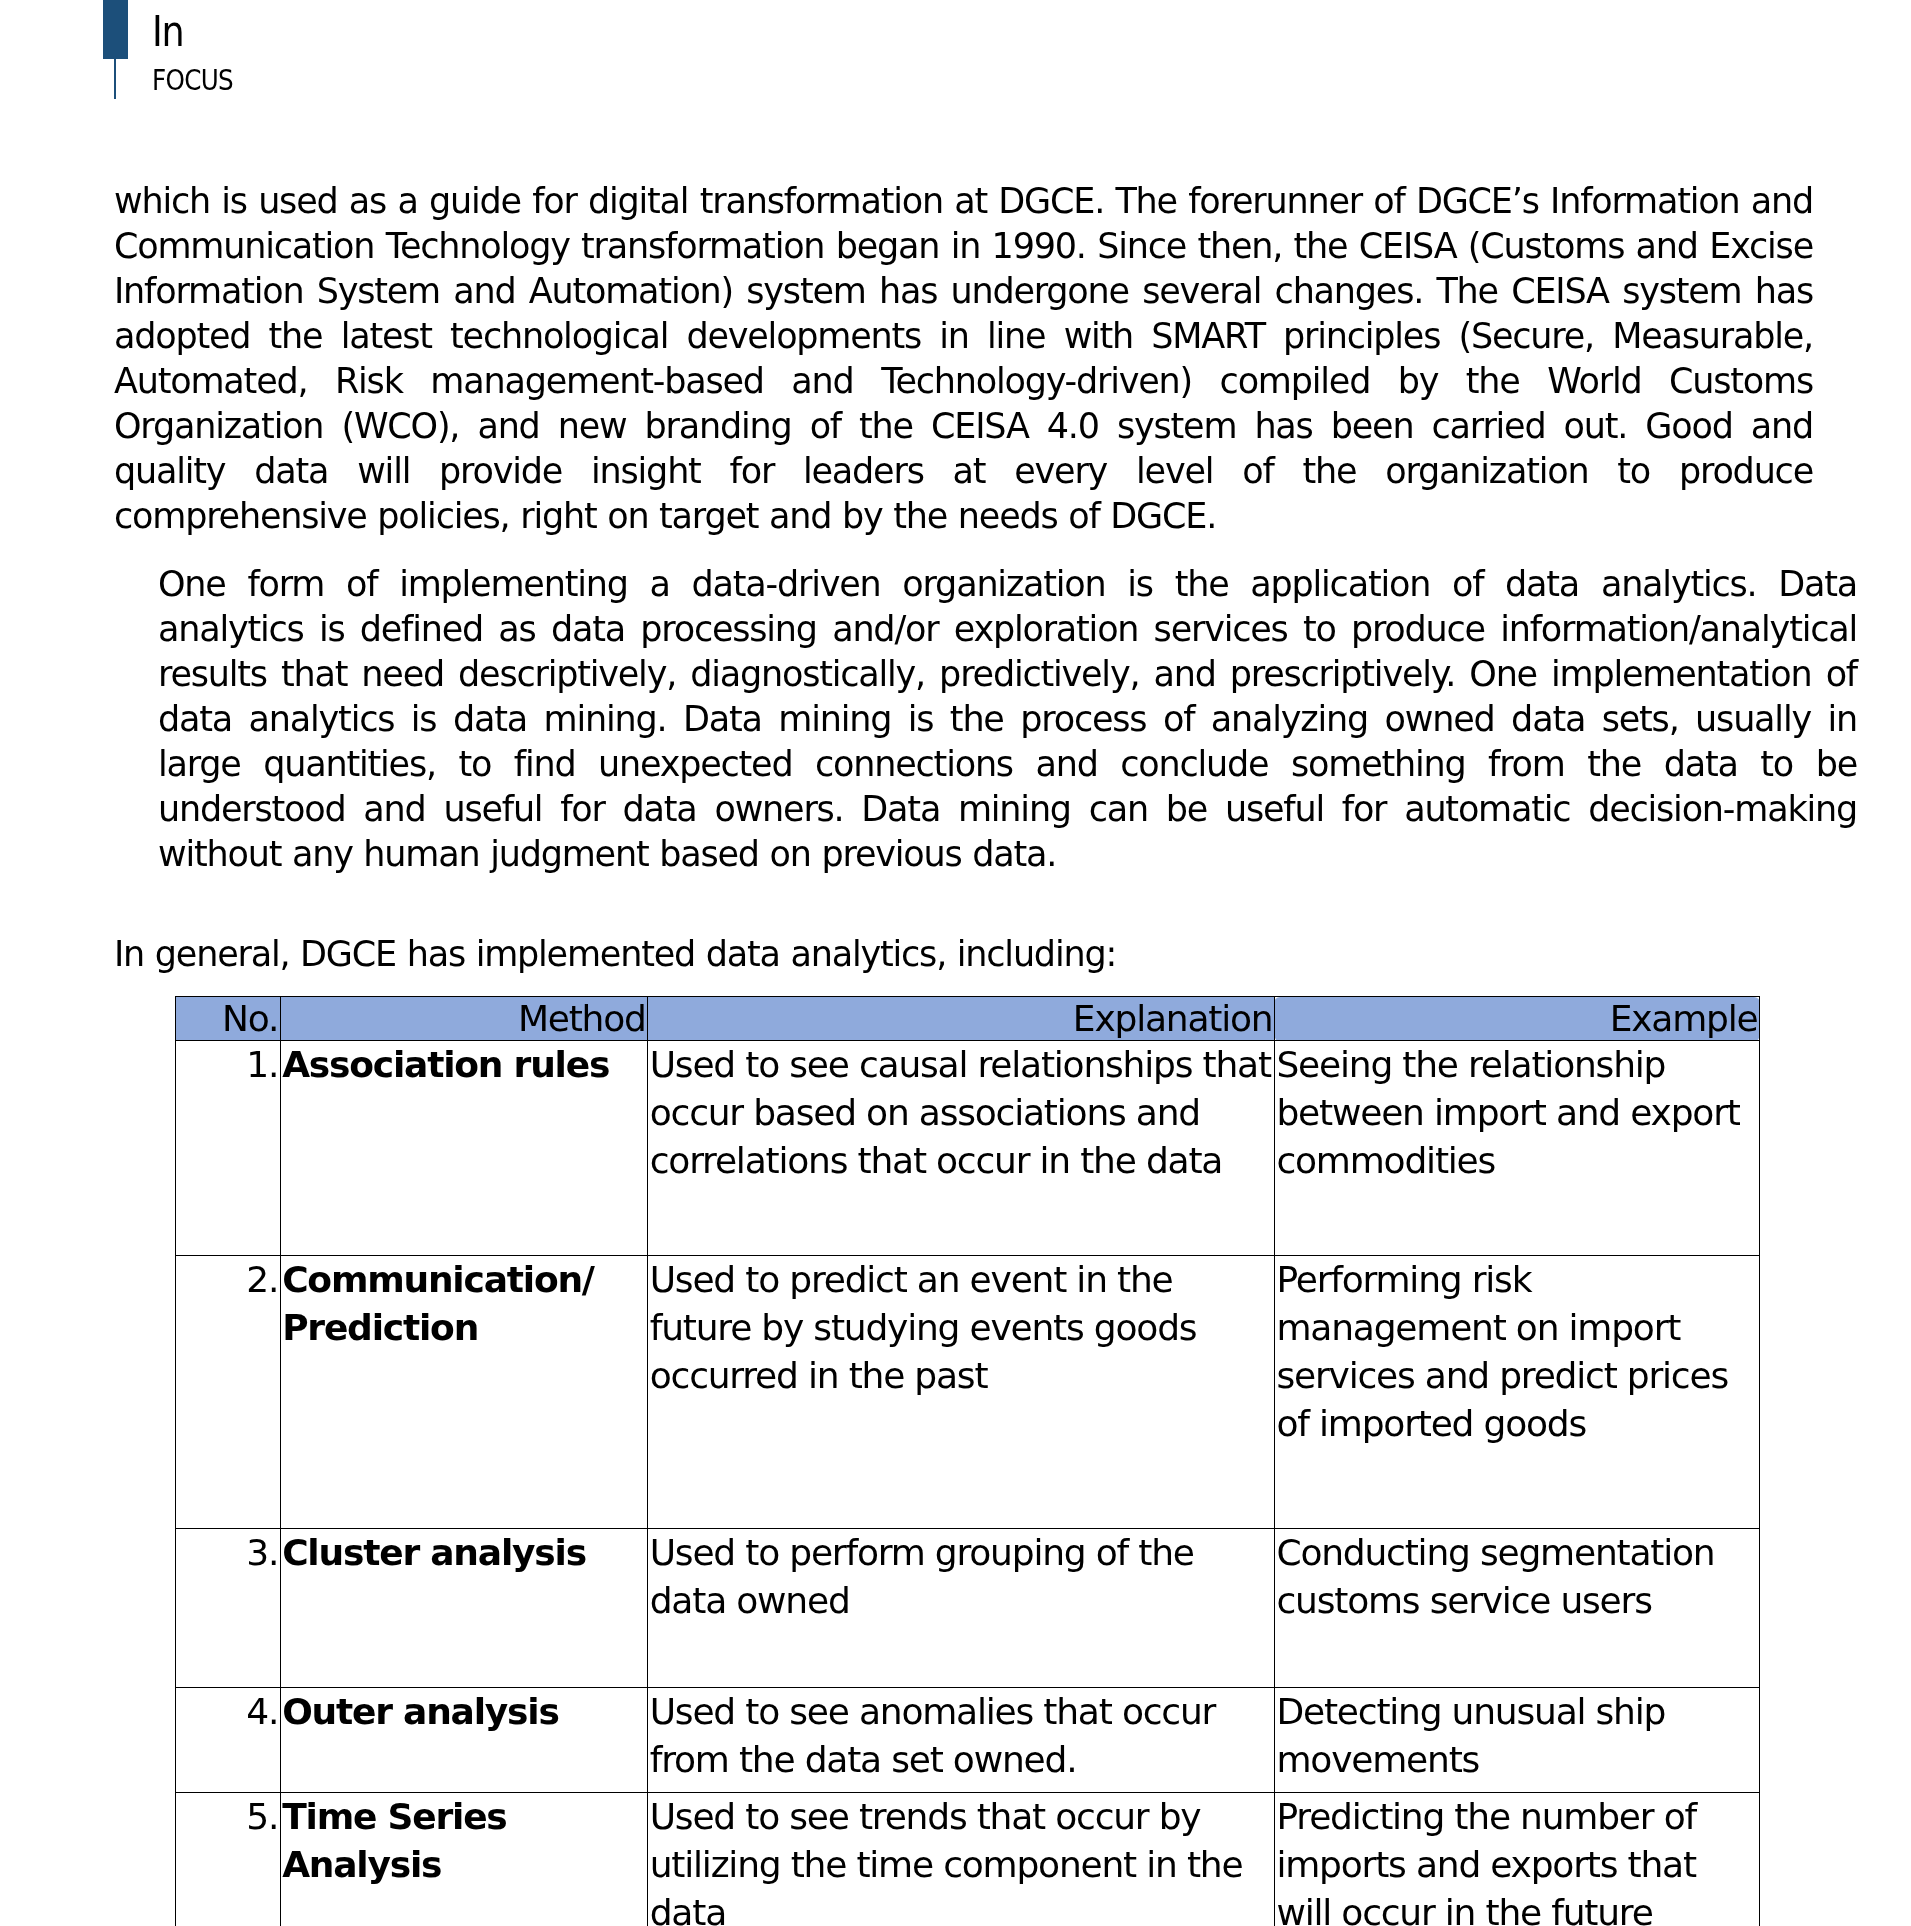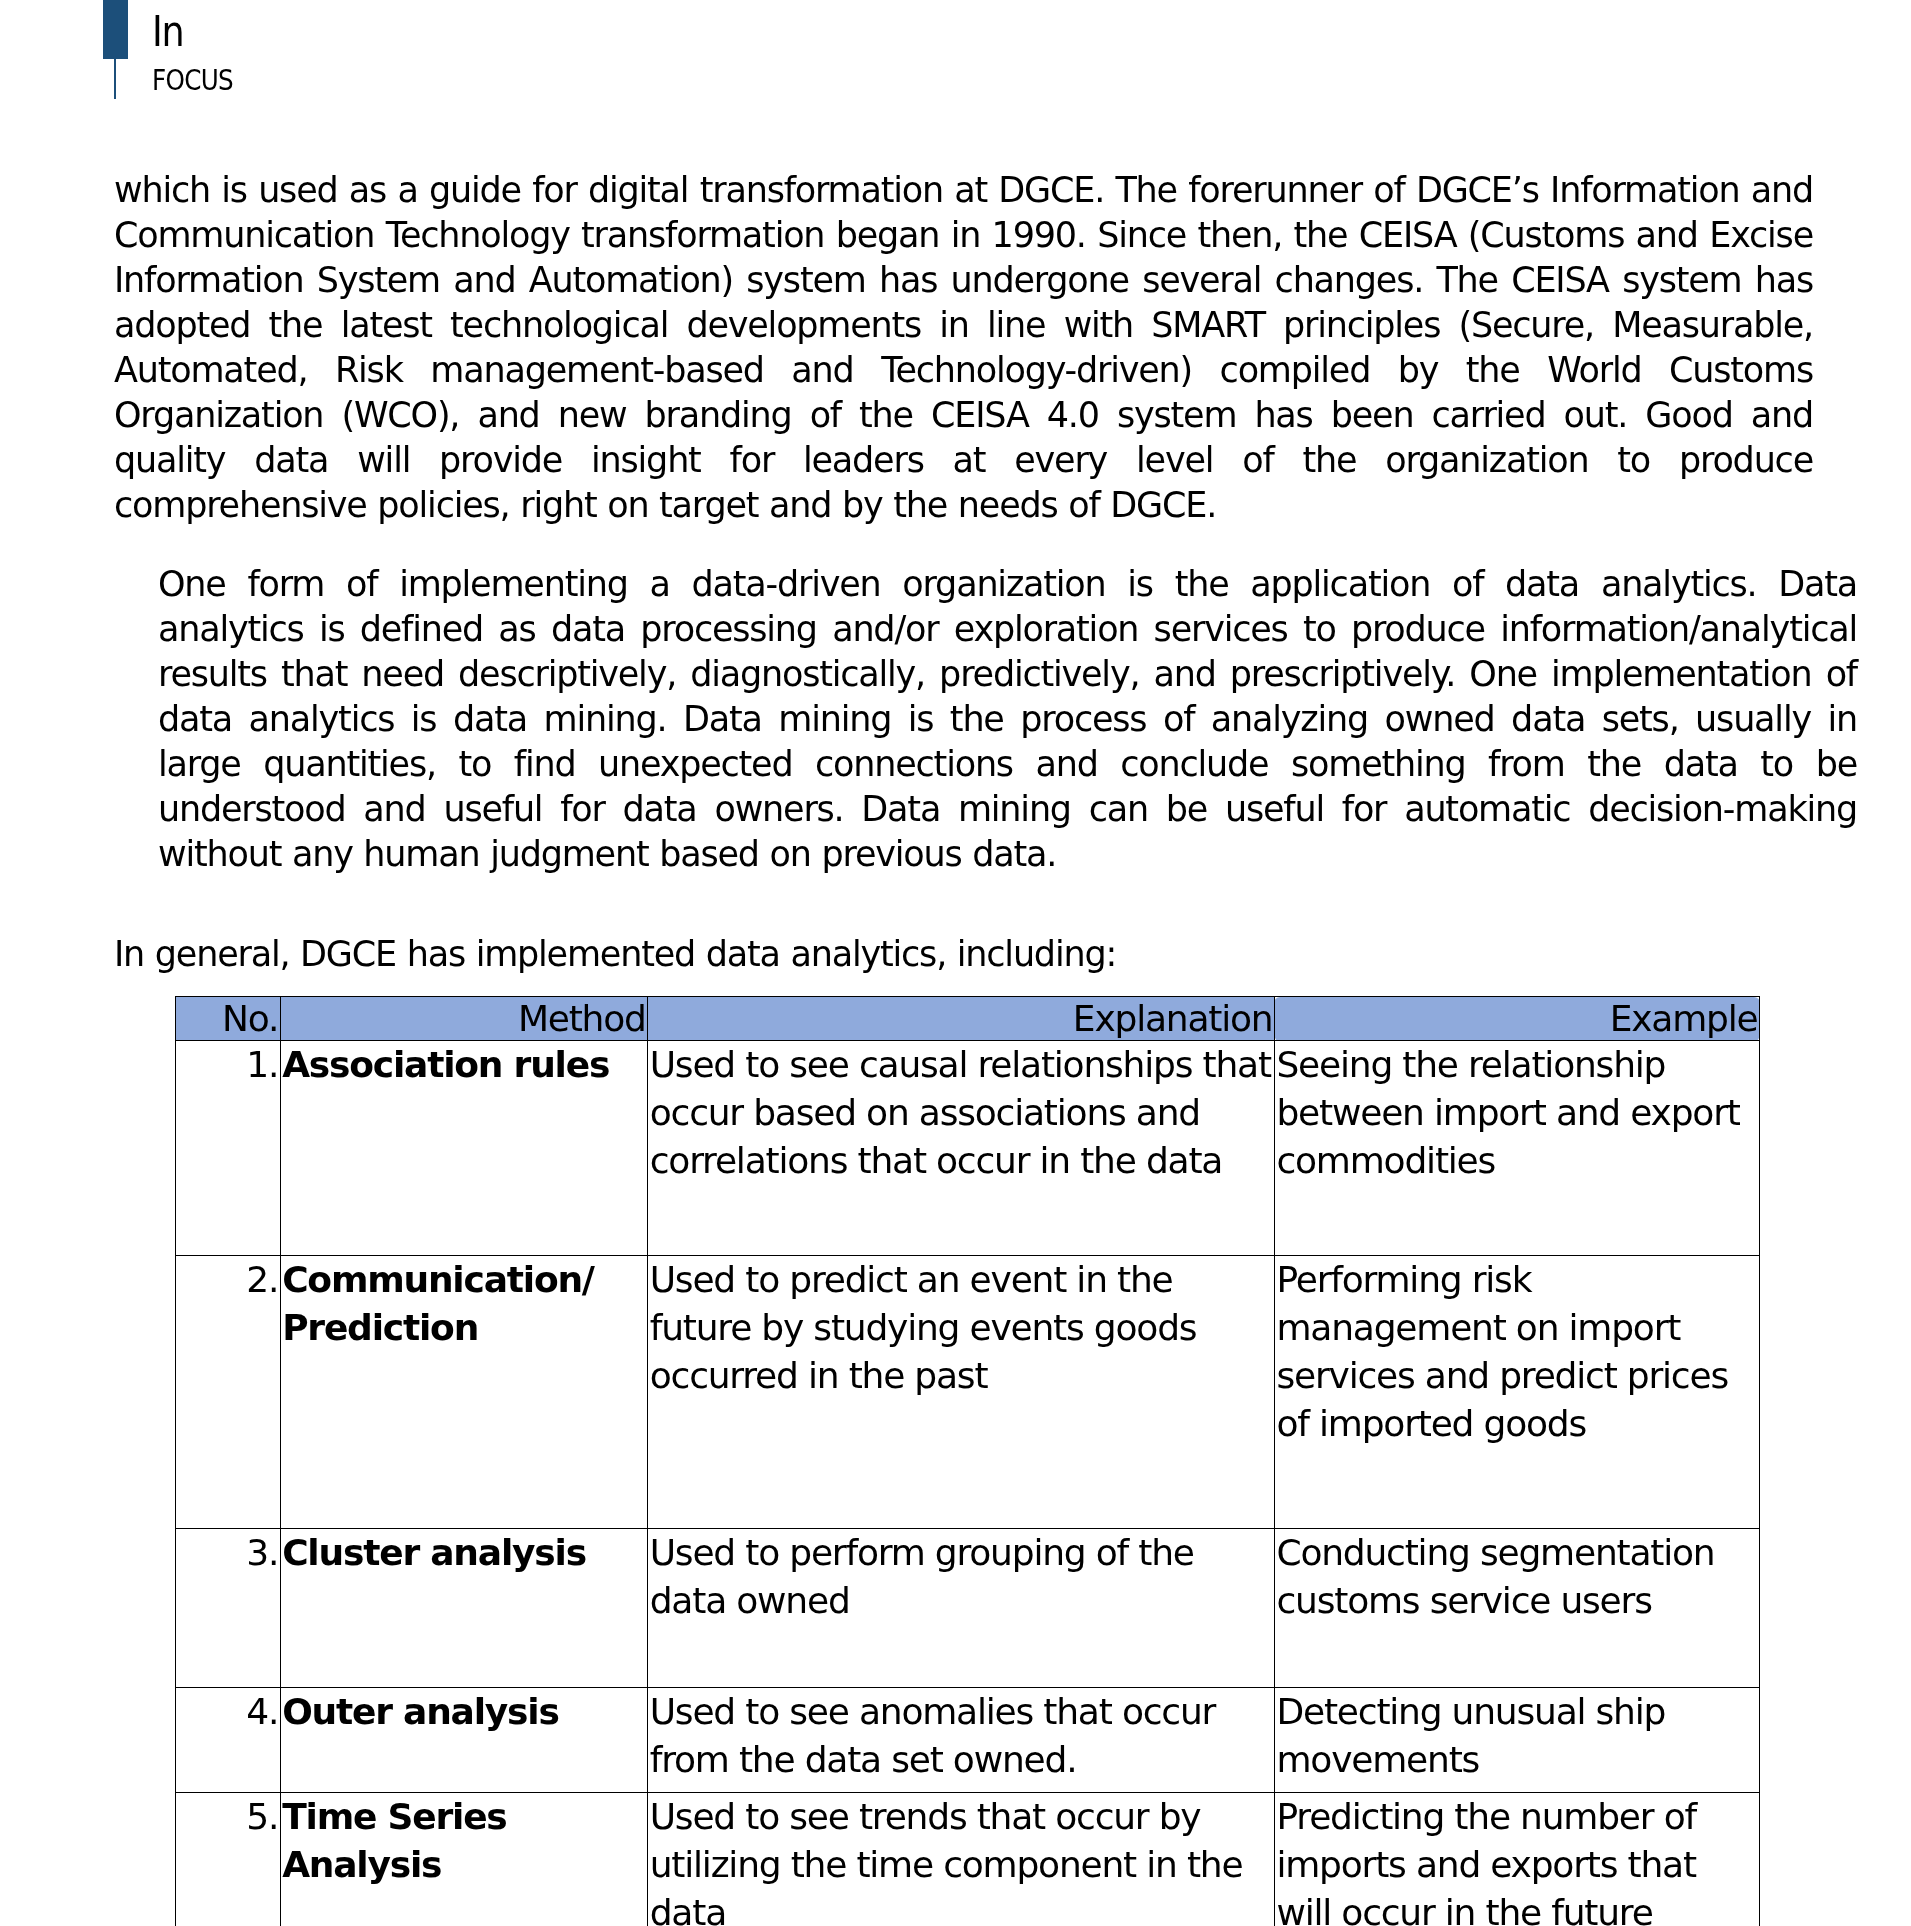--- a/index.html
+++ b/index.html
@@ -10,21 +10,21 @@
     .hdr-bar { position: absolute; left: 103px; top: 0; width: 25.4px; height: 59px; background: #1c4f7a; }
     .hdr-line { position: absolute; left: 114px; top: 59px; width: 1.9px; height: 40px; background: #1c4f7a; }
     .hdr-in { position: absolute; left: 152px; top: 3.9px; font-size: 43px; line-height: 54px; letter-spacing: -1.5px; transform: scaleX(0.85); transform-origin: left; }
     .hdr-focus { position: absolute; left: 152px; top: 61px; font-size: 29px; line-height: 39px; letter-spacing: -0.8px; transform: scaleX(0.85); transform-origin: left; }
 
     .body-text {
       position: absolute; left: 114px; width: 1699px;
       font-size: 35px; line-height: 45px; text-align: justify;
       letter-spacing: -1.2px; word-spacing: 0.8px;
     }
-    .p1 { top: 120px; margin-top: 48px; }
+    .p1 { top: 131px; margin-top: 48px; }
     .p2 { top: 527px; margin-left: 44px; }
     .p3 { top: 897px; text-align: left; }
 
     table.methods {
       position: absolute; left: 175px; top: 996px; width: 1585px;
       border-collapse: collapse; font-size: 36px; line-height: 48px; letter-spacing: -1.2px;
     }
     table.methods th, table.methods td { border: 1.9px solid #000; vertical-align: top; padding: 0 1.5px; }
     table.methods th { background: #8faadc; font-weight: normal; text-align: right; height: 43px; line-height: 43px; }
     .c-no { width: 101px; text-align: center; }

